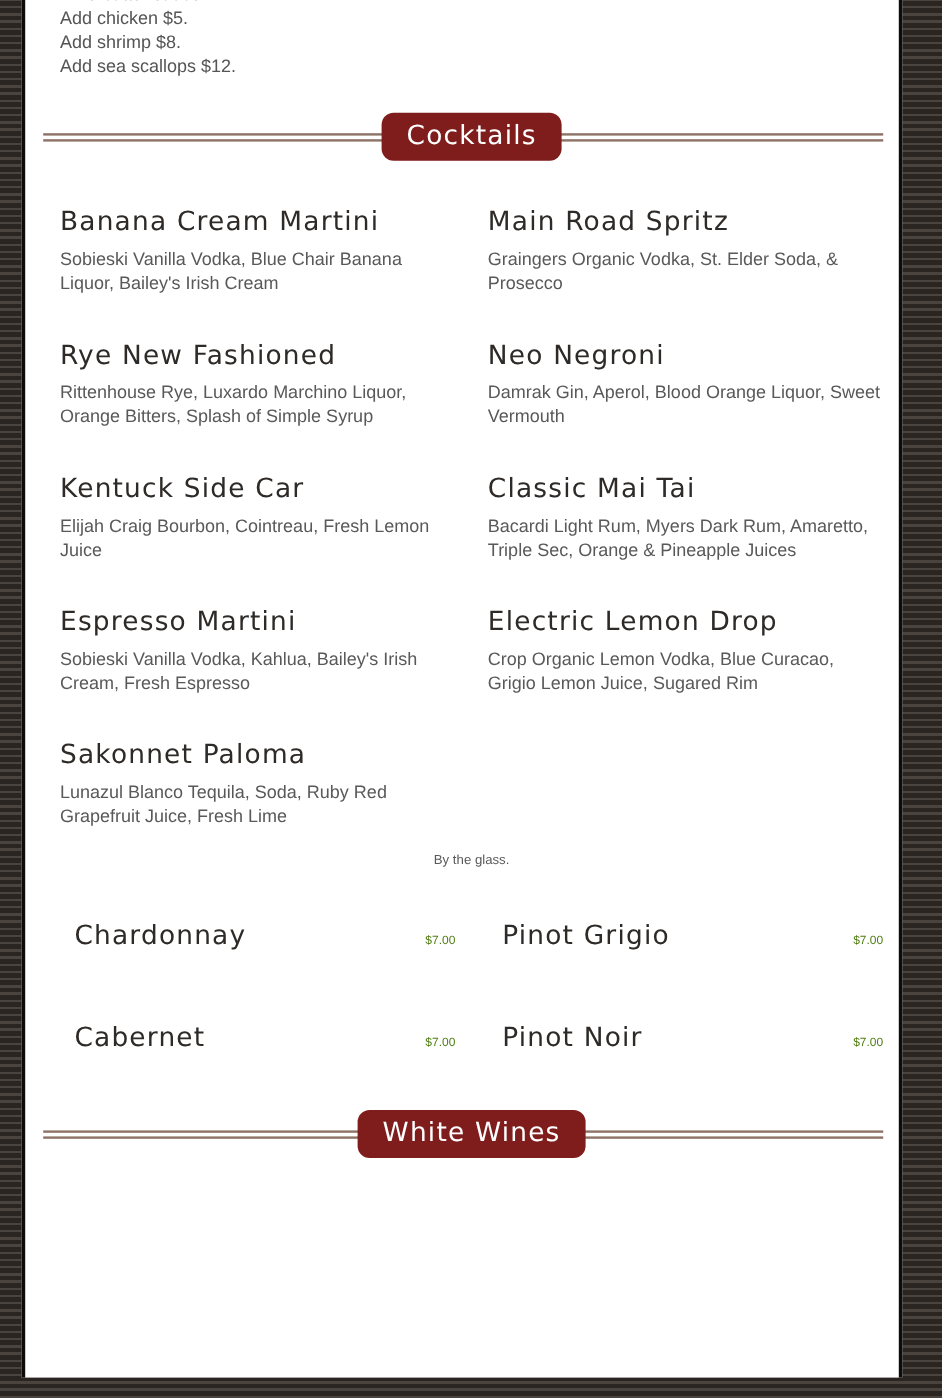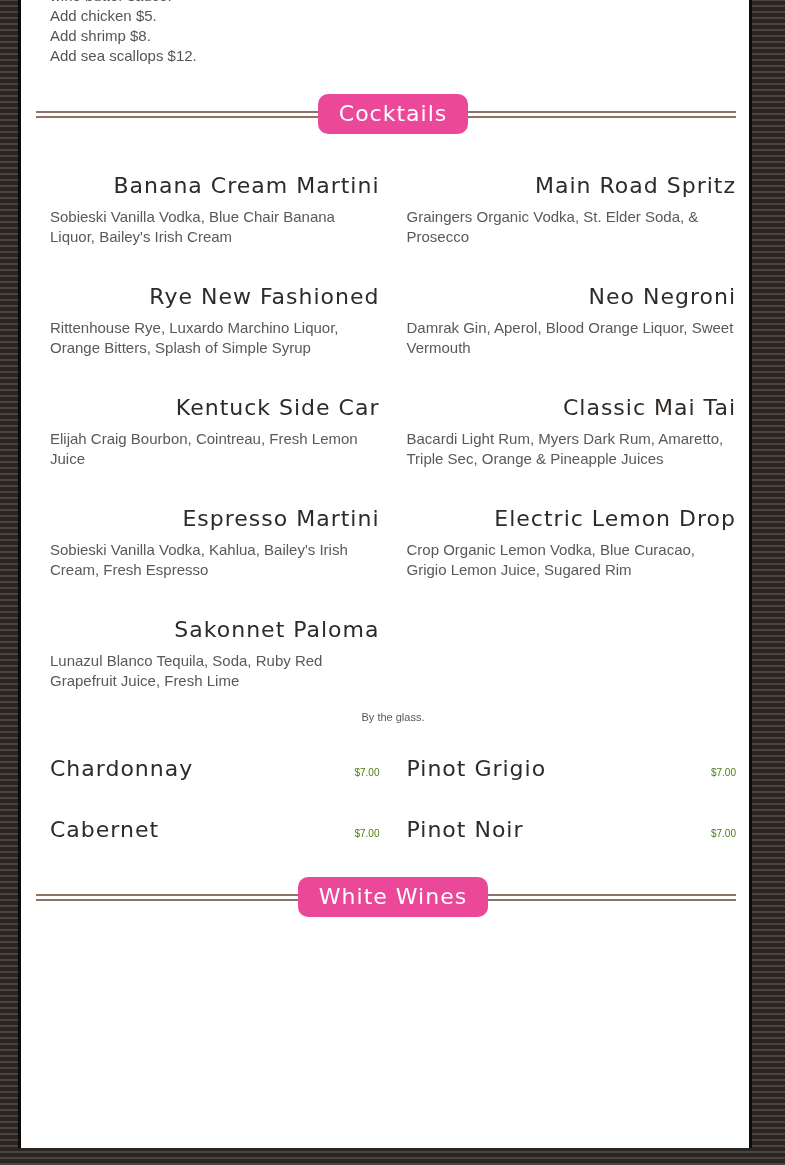--- a/index.html
+++ b/index.html
@@ -69,21 +69,21 @@
     right: 0;
     top: 50%;
     margin-top: -3px;
     height: 3px;
     border-top: 2px solid #8d7365;
     border-bottom: 2px solid #8d7365;
   }
   .badge {
     position: relative;
     z-index: 1;
-    background: #ec4899;
+    background: #7f1d1d;
     color: #ffffff;
     border-radius: 10px;
     padding: 8px 21px;
     font-family: "DejaVu Sans", sans-serif;
     font-size: 22px;
     line-height: 24px;
     letter-spacing: 1px;
   }
 
   
@@ -95,21 +95,20 @@
     row-gap: 36px;
   }
   .item h3 {
     margin: 0;
     font-family: "DejaVu Sans", sans-serif;
     font-weight: 400;
     font-size: 22px;
     line-height: 28px;
     letter-spacing: 1px;
     color: #2d2a27;
-    text-align: right;
   }
   .item p {
     margin: 7px 0 0 0;
     font-size: 15px;
     line-height: 20px;
     color: #595959;
   }
 
   
   .glass-note {
@@ -125,21 +124,21 @@
     grid-template-columns: 1fr 1fr;
     column-gap: 27px;
     row-gap: 33px;
   }
   .wine-row {
     display: flex;
     justify-content: space-between;
     align-items: baseline;
   }
   .wine-row h3 {
-    margin: 0;
+    margin: 12px;
     font-family: "DejaVu Sans", sans-serif;
     font-weight: 400;
     font-size: 22px;
     line-height: 28px;
     letter-spacing: 1px;
     color: #2d2a27;
   }
   .wine-row .price {
     font-size: 10px;
     color: #4d7c0f;

